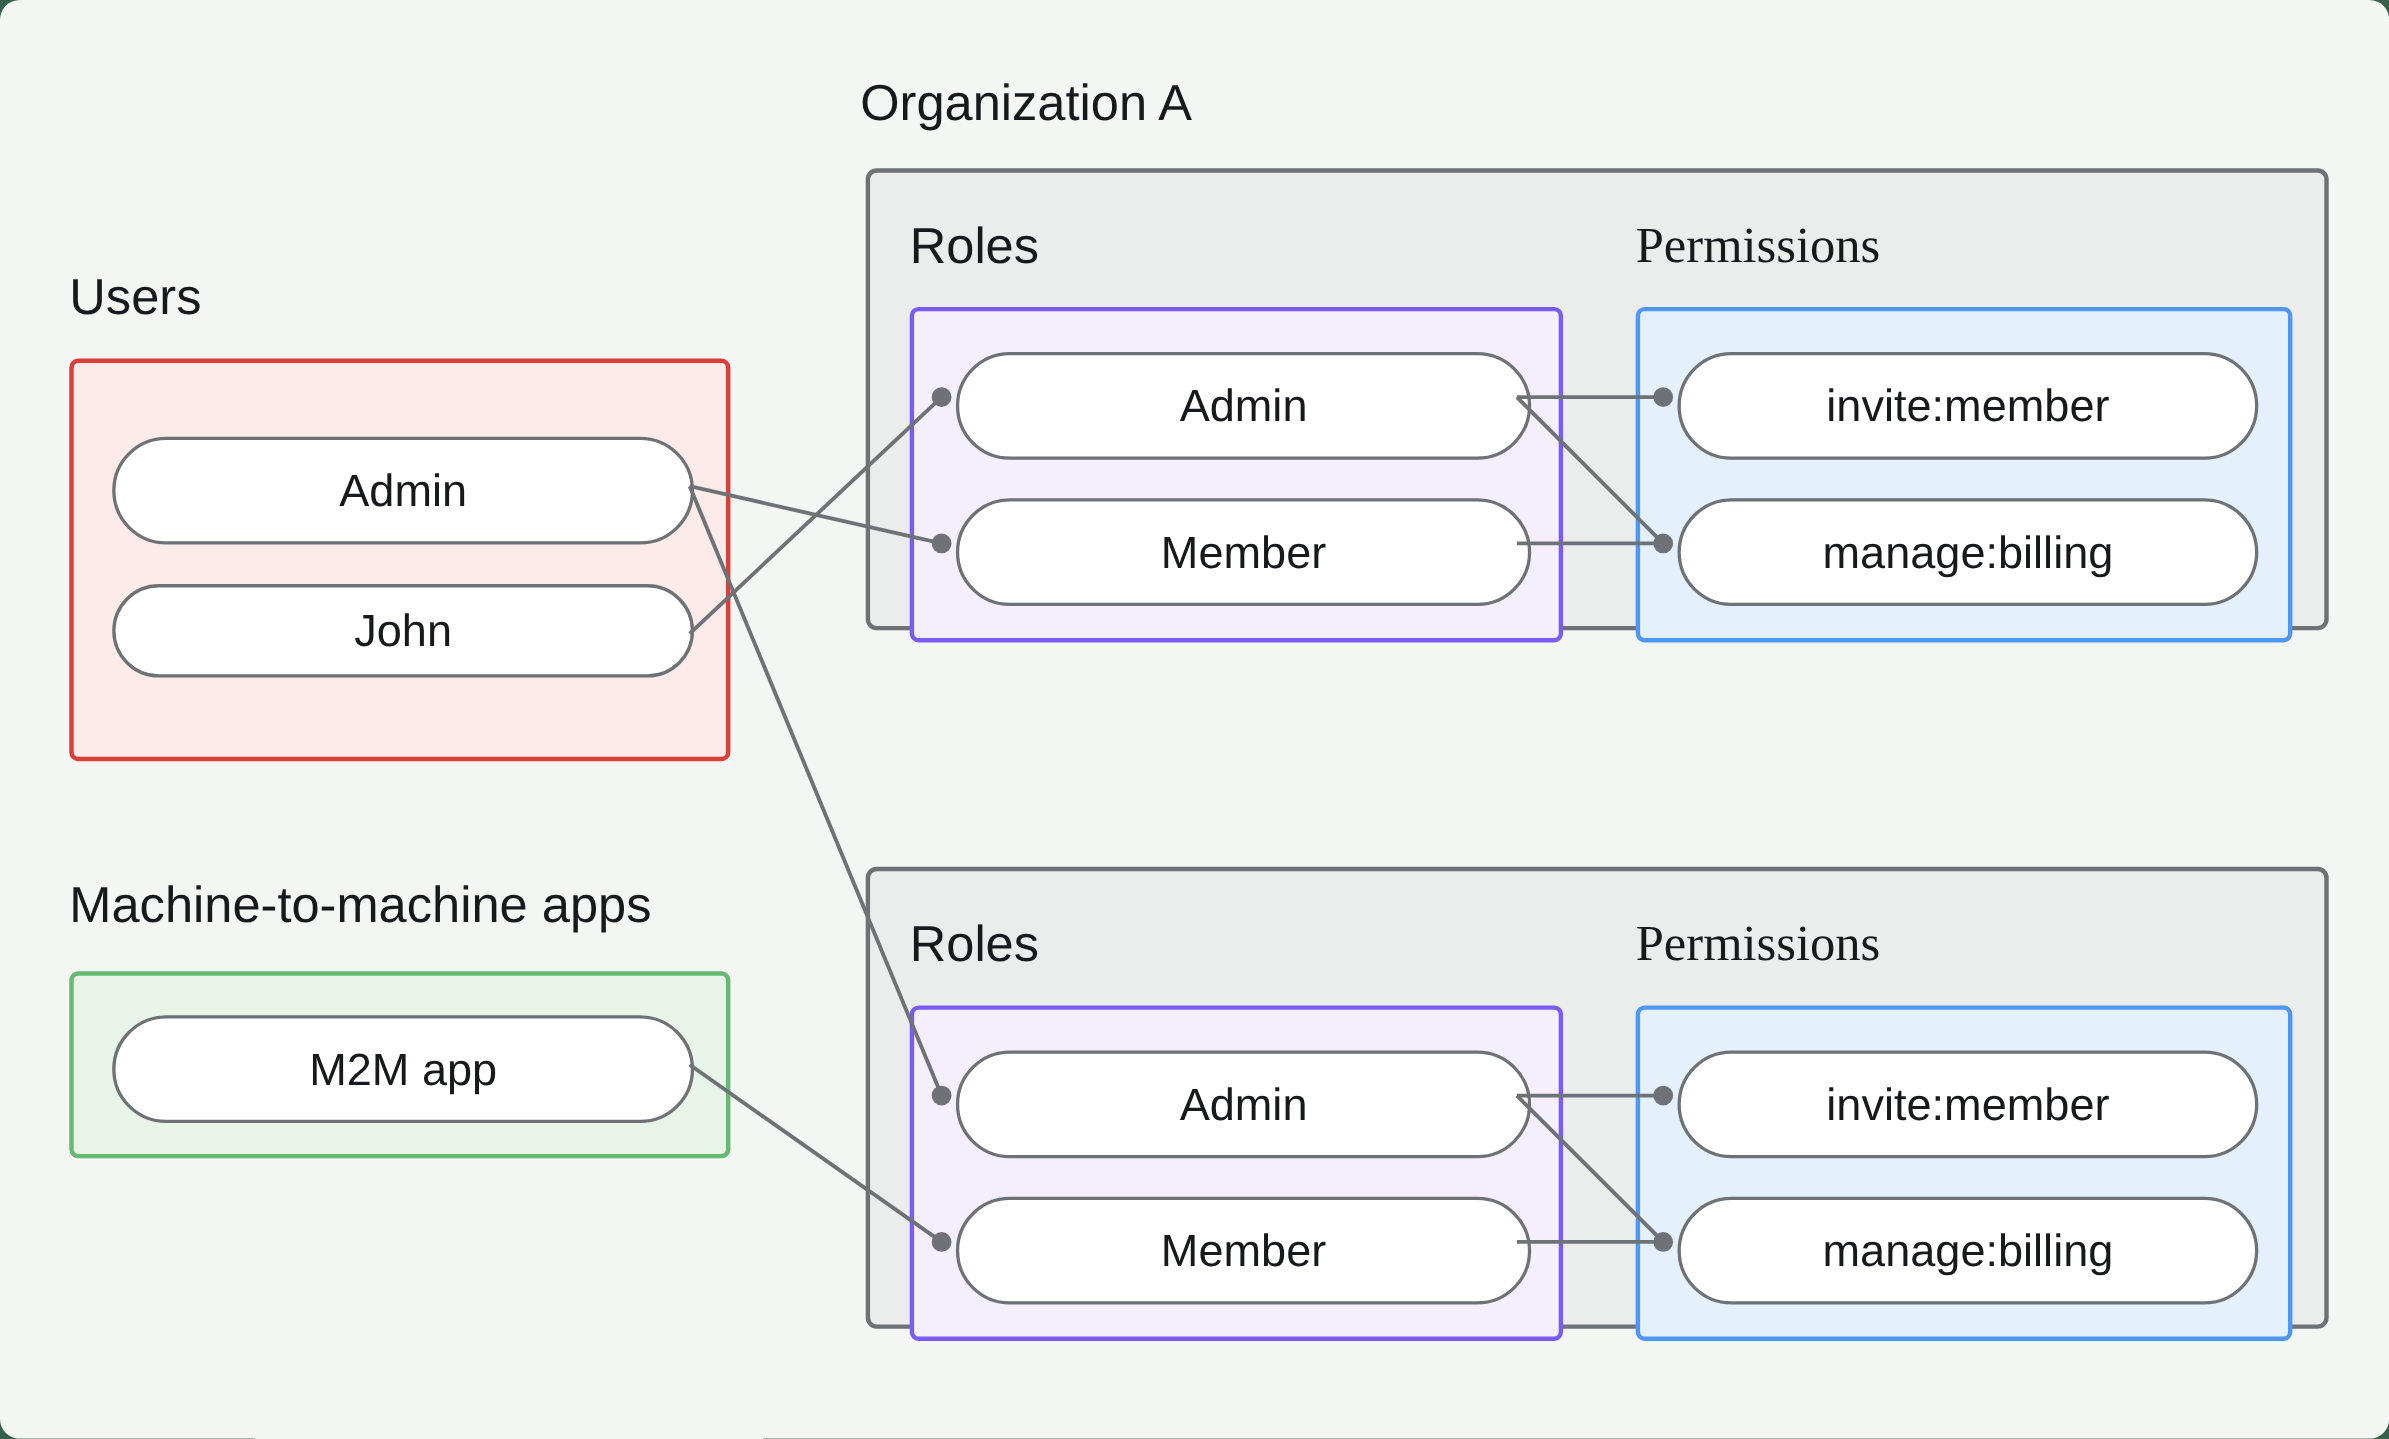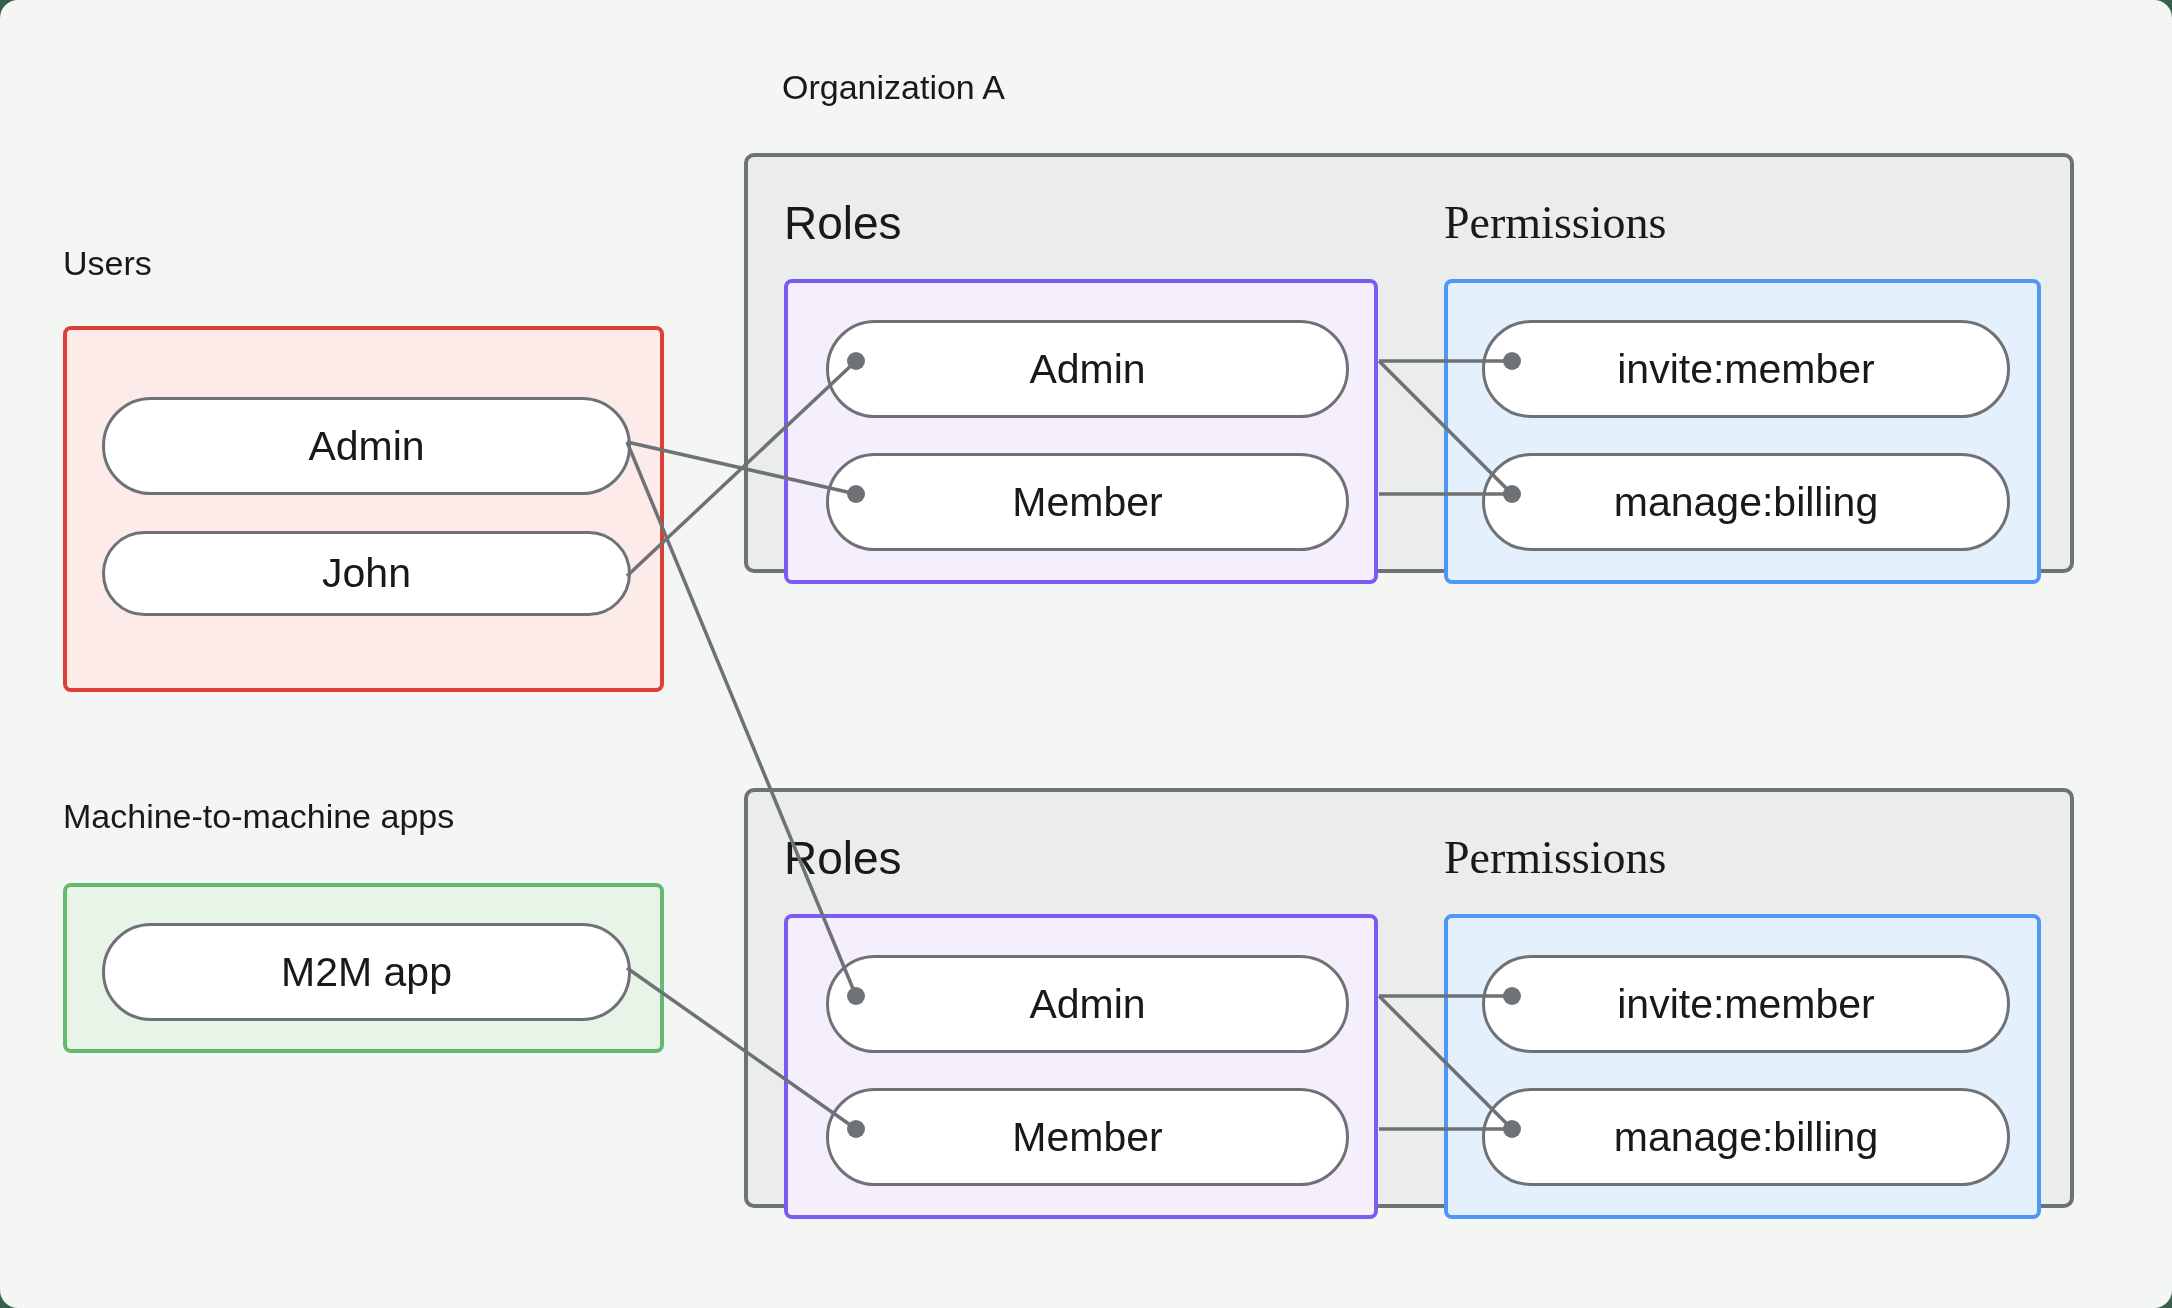--- a/index.html
+++ b/index.html
@@ -27,21 +27,21 @@
   }
   .canvas {
     position: relative;
     width: 2172px; height: 1308px;
     background: var(--canvas);
     border-radius: 18px;
     overflow: hidden;
   }
   .heading {
     position: absolute;
-    font-size: 34px;
+    font-size: 46px;
     font-weight: 500;
     line-height: 1;
     color: var(--text);
     white-space: nowrap;
   }
   .pill {
     position: absolute;
     background: #ffffff;
     border: 3px solid var(--gray);
     border-radius: 49px;
@@ -71,21 +71,21 @@
     background: var(--green-fill);
     border: 4px solid var(--green);
     border-radius: 8px;
   }
   .pill-m2m { left: 35px; top: 36px; width: 529px; height: 98px; }
 
   
   .org-title-a { left: 782px; top: 70px; }
   .org-title-b { left: 782px; top: 705px; }
   .org-box {
-    position: absolute; left: 744px;
+    position: absolute; left: 787px;
     width: 1330px; height: 420px;
     background: var(--org-fill);
     border: 4px solid var(--gray);
     border-radius: 10px;
     text-align: center;
   }
   .org-a { top: 153px; }
   .org-b { top: 788px; }
   .org-box .section-label {
     position: absolute;

